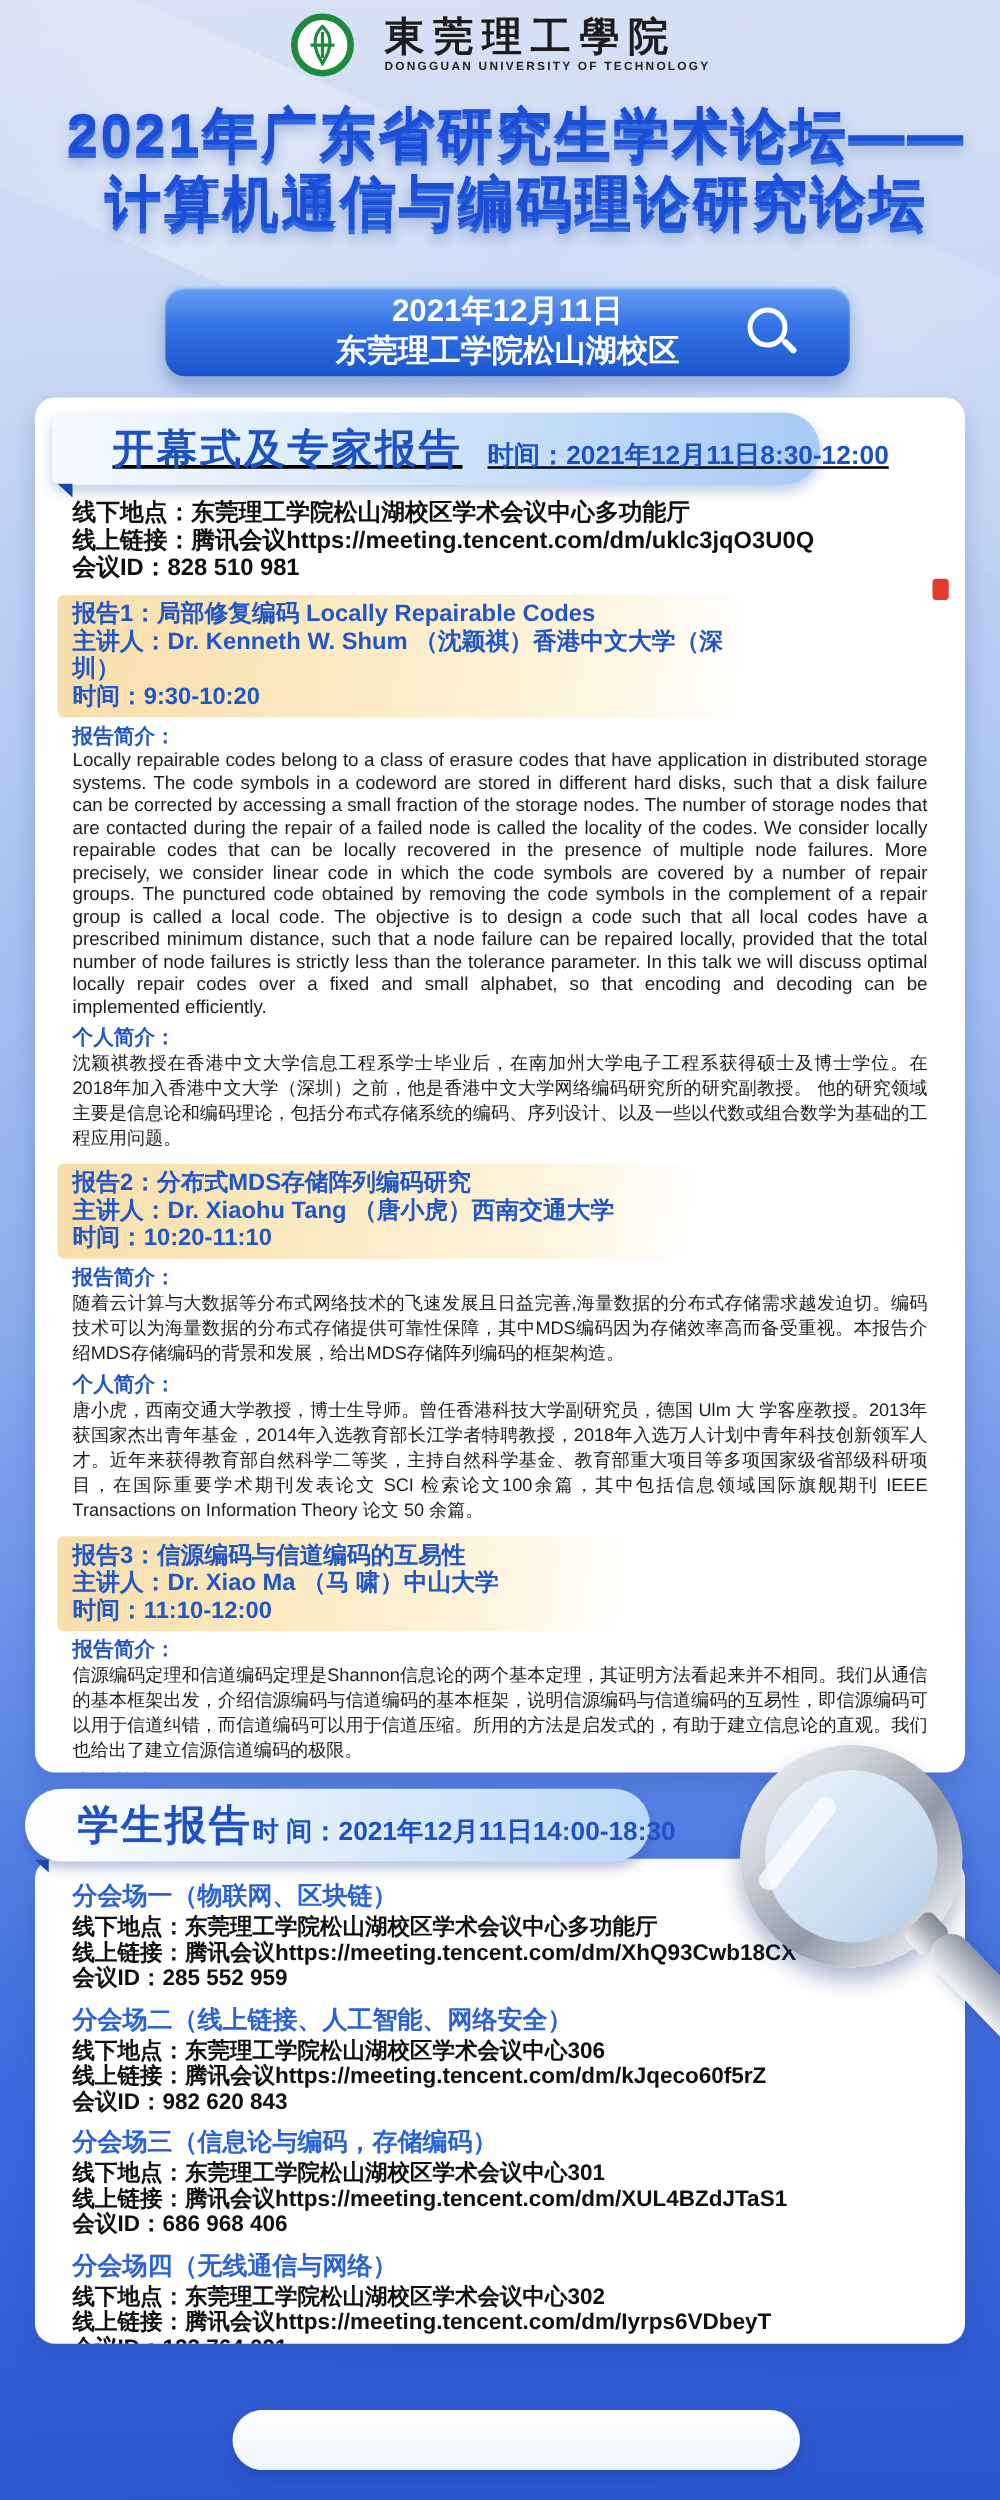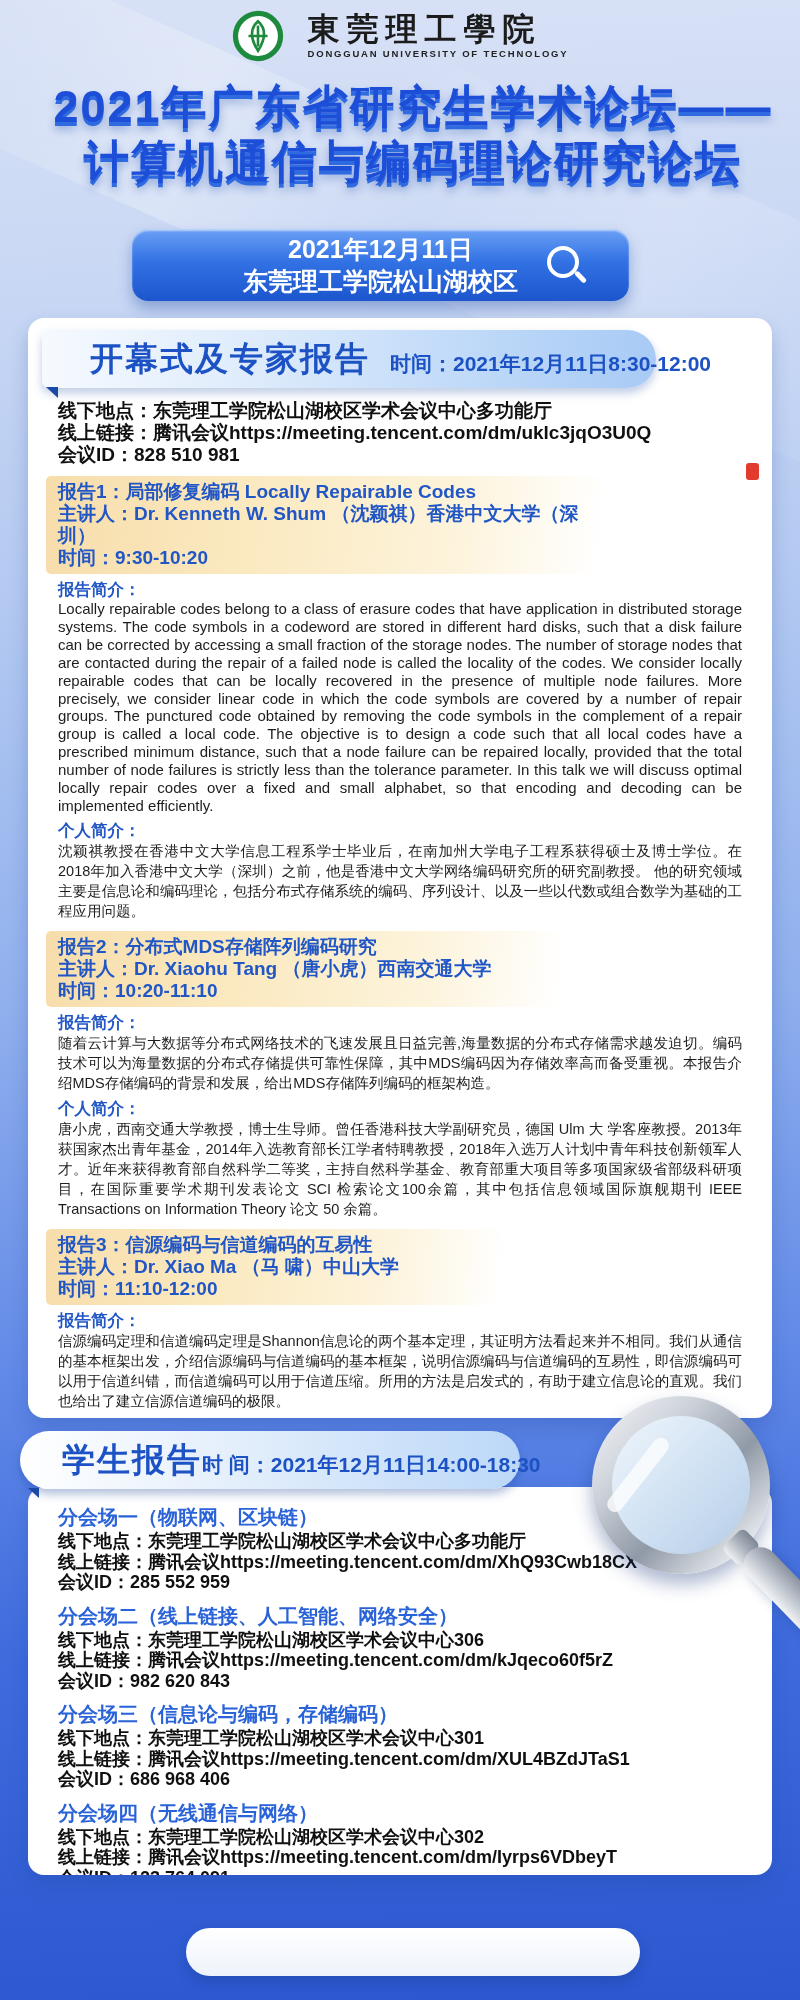--- a/index.html
+++ b/index.html
@@ -17,38 +17,38 @@
   .logo{width:52px;height:52px;}
   .uni-cn{font-family:"DejaVu Serif","Liberation Serif",serif;font-size:32px;font-weight:700;color:#1c1c1c;letter-spacing:7px;line-height:1.05;}
   .uni-en{font-size:9.5px;font-weight:700;color:#222;letter-spacing:1.8px;margin-top:2px;}
 
   
   .title{position:absolute;top:80px;left:13px;width:100%;text-align:center;color:#1d4ed8;font-weight:900;
     font-size:45px;line-height:1.22;letter-spacing:2px;
     text-shadow:0 4px 0 #2f6ae0,0 7px 10px rgba(26,74,168,.45);}
 
   
-  .date-banner{position:absolute;top:229px;left:132px;width:497px;height:72px;border-radius:16px;
+  .date-banner{position:absolute;top:229px;left:132px;width:548px;height:72px;border-radius:16px;
     background:linear-gradient(180deg,#6ba0f5 0%,#3272e4 45%,#1c55cd 100%);
     box-shadow:0 8px 14px rgba(25,70,160,.35),inset 0 2px 2px rgba(255,255,255,.55);
     color:#fff;display:flex;flex-direction:column;justify-content:center;text-align:center;
     font-size:25px;font-weight:700;line-height:1.3;}
   .search-icon{position:absolute;right:50px;top:17px;width:24px;height:24px;border:4px solid #fff;border-radius:50%;cursor:pointer;}
   .search-icon::after{content:"";position:absolute;width:5px;height:14px;background:#fff;border-radius:3px;transform:rotate(-45deg);right:-8px;bottom:-10px;}
 
   
   .card{position:absolute;left:28px;width:744px;background:#fff;border-radius:16px;box-shadow:0 10px 18px rgba(30,70,160,.25);}
   .card1{top:318px;height:1100px;padding:12px 30px 0;box-sizing:border-box;overflow:hidden;}
   .card2{top:1487px;height:388px;padding:18px 30px 0;box-sizing:border-box;overflow:hidden;}
 
   
   .ribbon{position:relative;left:-16px;width:614px;height:58px;display:flex;align-items:center;
     padding-left:48px;gap:20px;box-sizing:border-box;border-radius:8px 30px 30px 8px;
     background:linear-gradient(90deg,#f6faff 0%,#ddebfb 35%,#bbd7f8 75%,#a8caf5 100%);
-    box-shadow:0 5px 10px rgba(40,85,170,.3);}
+    box-shadow:0 5px 10px rgba(40,85,170,.3);text-decoration:underline;}
   .ribbon::before{content:"";position:absolute;left:4px;bottom:-10px;border-top:11px solid #1b49a8;border-left:12px solid transparent;}
   .ribbon-title{color:#1d52c4;font-size:33px;font-weight:900;letter-spacing:2px;white-space:nowrap;}
   .ribbon-time{color:#1d52c4;font-size:21px;font-weight:700;padding-top:10px;white-space:nowrap;}
 
   .student-banner{position:absolute;top:1431px;left:20px;width:500px;height:58px;border-radius:29px;
     display:flex;align-items:center;padding-left:42px;box-sizing:border-box;
     background:linear-gradient(90deg,#ffffff 0%,#e2eefb 45%,#bcd8f8 100%);
     box-shadow:0 5px 10px rgba(30,70,150,.35);z-index:3;}
   .student-banner::before{content:"";position:absolute;left:8px;bottom:-9px;border-top:10px solid #1b49a8;border-left:11px solid transparent;}
 

